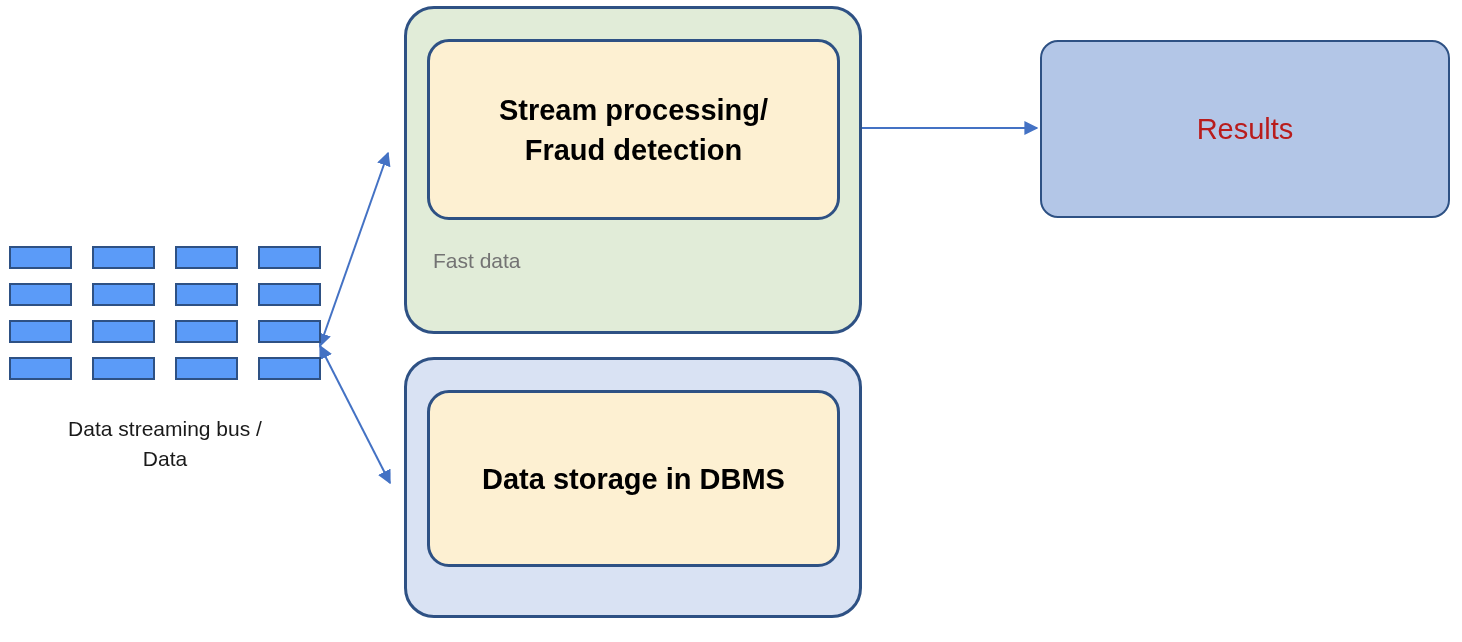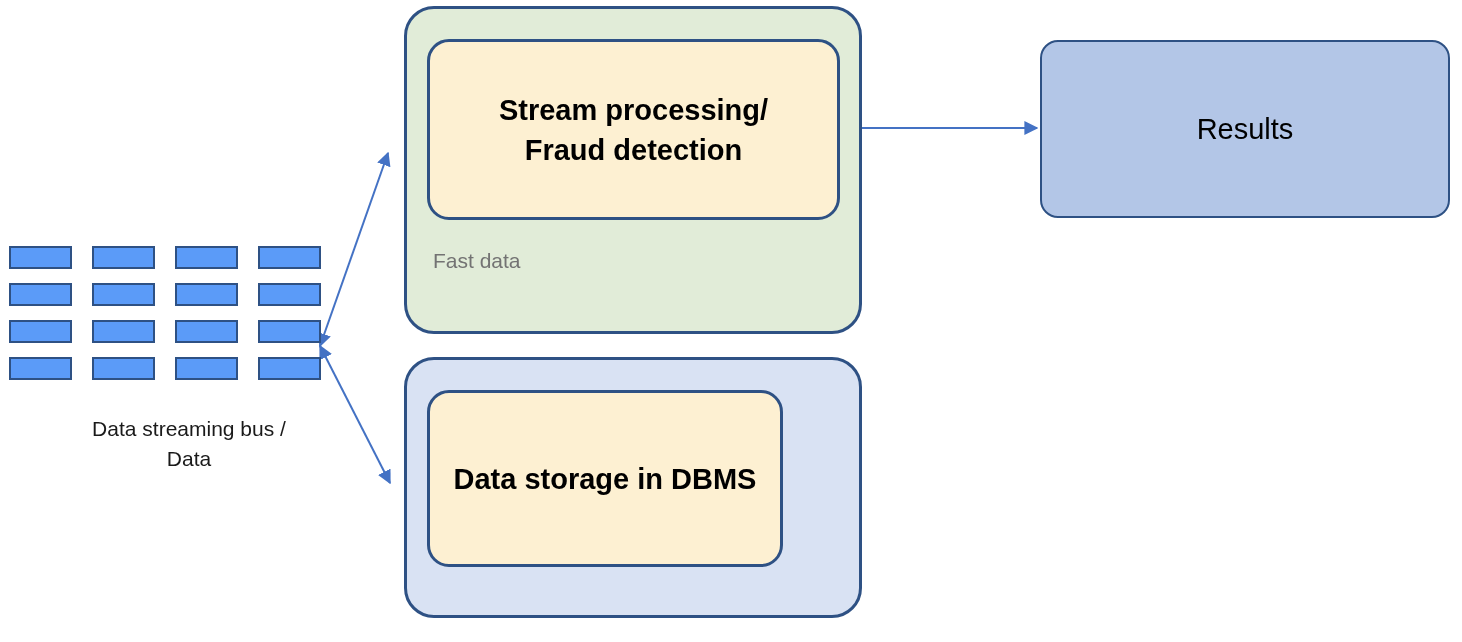--- a/index.html
+++ b/index.html
@@ -35,21 +35,20 @@
   #bus-caption {
     position: absolute;
     left: 0px;
     top: 414px;
     width: 330px;
     text-align: center;
     font-size: 21px;
     line-height: 30px;
     color: #1a1a1a;
     white-space: pre-line;
-    margin-left: 24px;
   }
 
   
   .outer-box {
     position: absolute;
     border: 3px solid #2e5184;
     border-radius: 30px;
     box-sizing: border-box;
   }
   #fast-data-container {
@@ -81,21 +80,21 @@
   }
   #stream-processing-box {
     left: 20px;
     top: 30px;
     width: 413px;
     height: 181px;
   }
   #data-storage-box {
     left: 20px;
     top: 30px;
-    width: 356px;
+    width: 413px;
     height: 177px;
   }
   .inner-label {
     font-size: 29px;
     font-weight: bold;
     color: #000000;
     line-height: 40px;
     white-space: pre-line;
   }
 
@@ -118,21 +117,21 @@
     background: #b3c6e7;
     border: 2px solid #2e5184;
     border-radius: 18px;
     box-sizing: border-box;
     display: flex;
     align-items: center;
     justify-content: center;
   }
   #results-label {
     font-size: 29px;
-    color: #000000;
+    color: #b91c1c;
   }
 
   
   #connectors {
     position: absolute;
     left: 0;
     top: 0;
     width: 1462px;
     height: 642px;
     pointer-events: none;

